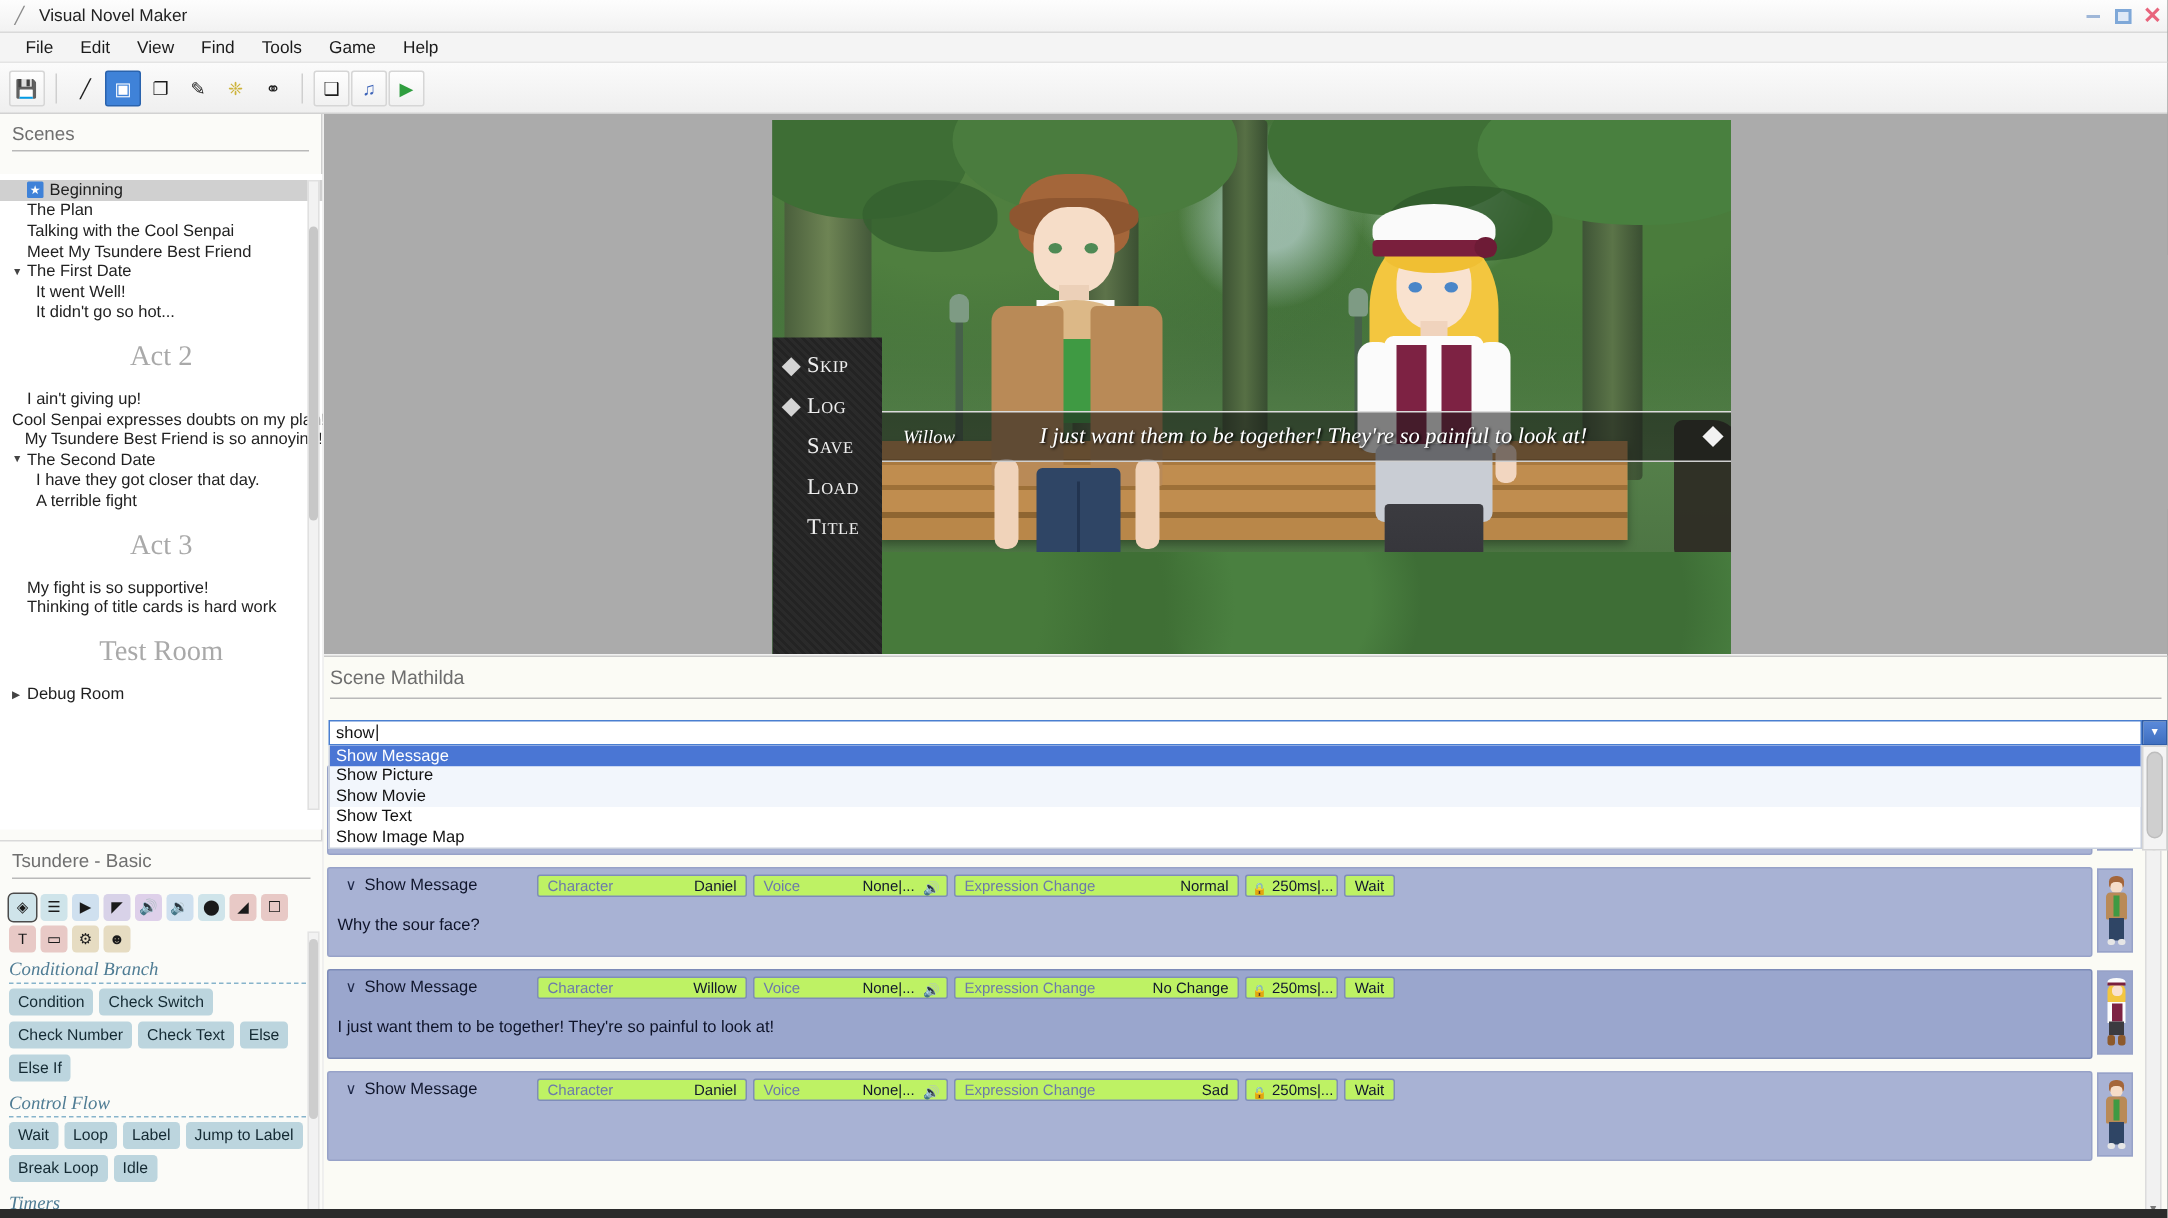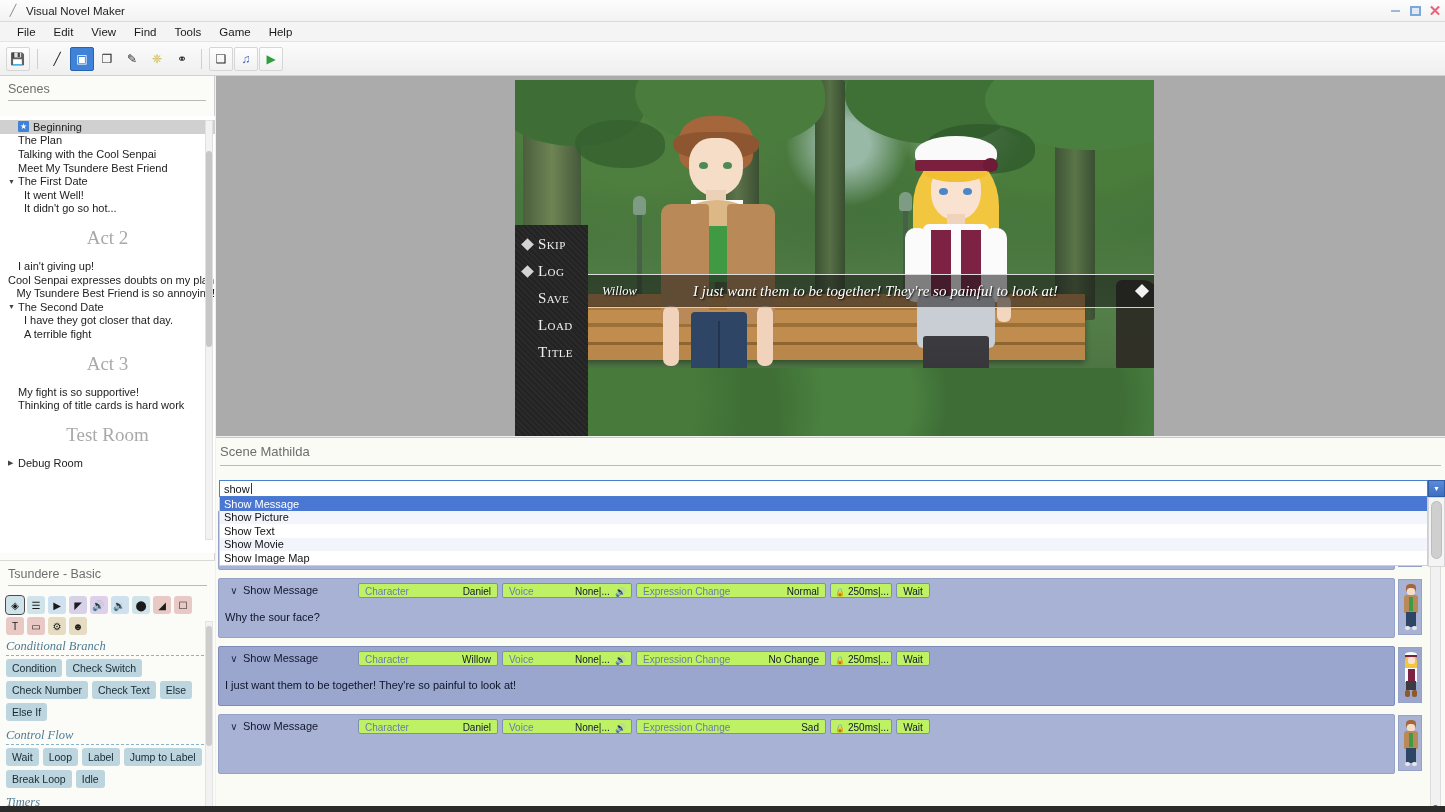--- a/index.html
+++ b/index.html
@@ -821,22 +821,22 @@
         <span class="ac-caret"></span>
       </div>
       <div class="ac-dd-btn">
         <span>▼</span>
       </div>
     </div>
     <div style="position:relative;">
       <div class="ac-list" id="ac-list">
           <div class="ac-item hi">Show Message</div>
           <div class="ac-item alt">Show Picture</div>
+          <div class="ac-item alt">Show Movie</div>
           <div class="ac-item">Show Text</div>
-          <div class="ac-item alt">Show Movie</div>
           <div class="ac-item">Show Image Map</div>
         </div>
       <div class="ac-scroll" style="top:0;">
         <div class="ac-scroll-thumb"></div>
       </div>
     </div>
   </div>
 
   <div class="bottom-strip"></div>
 </div>

